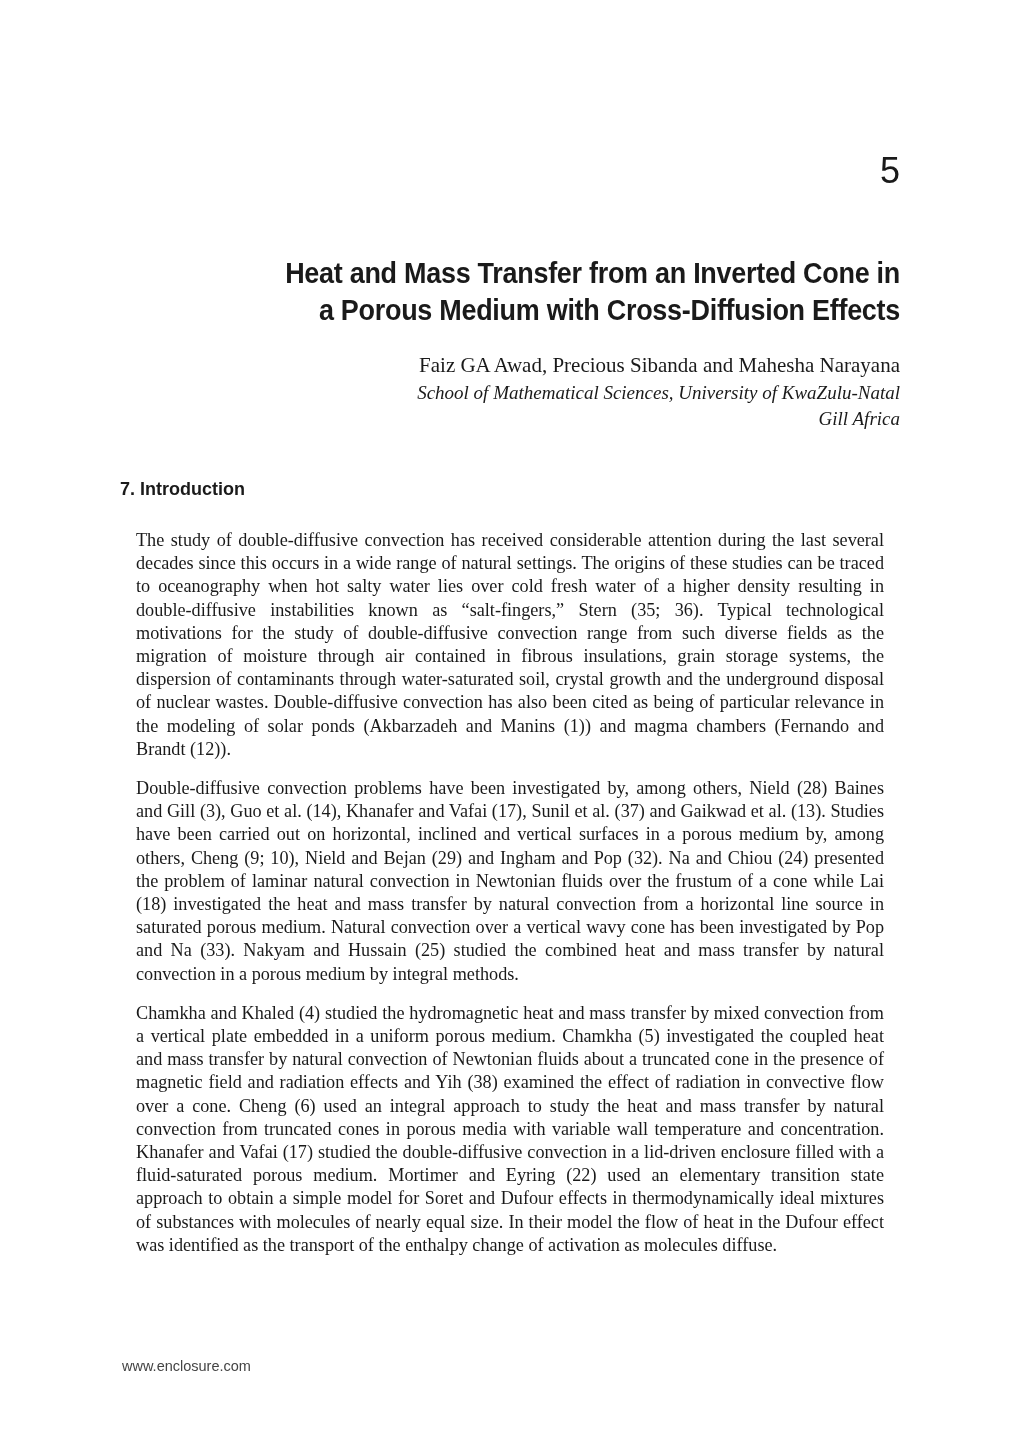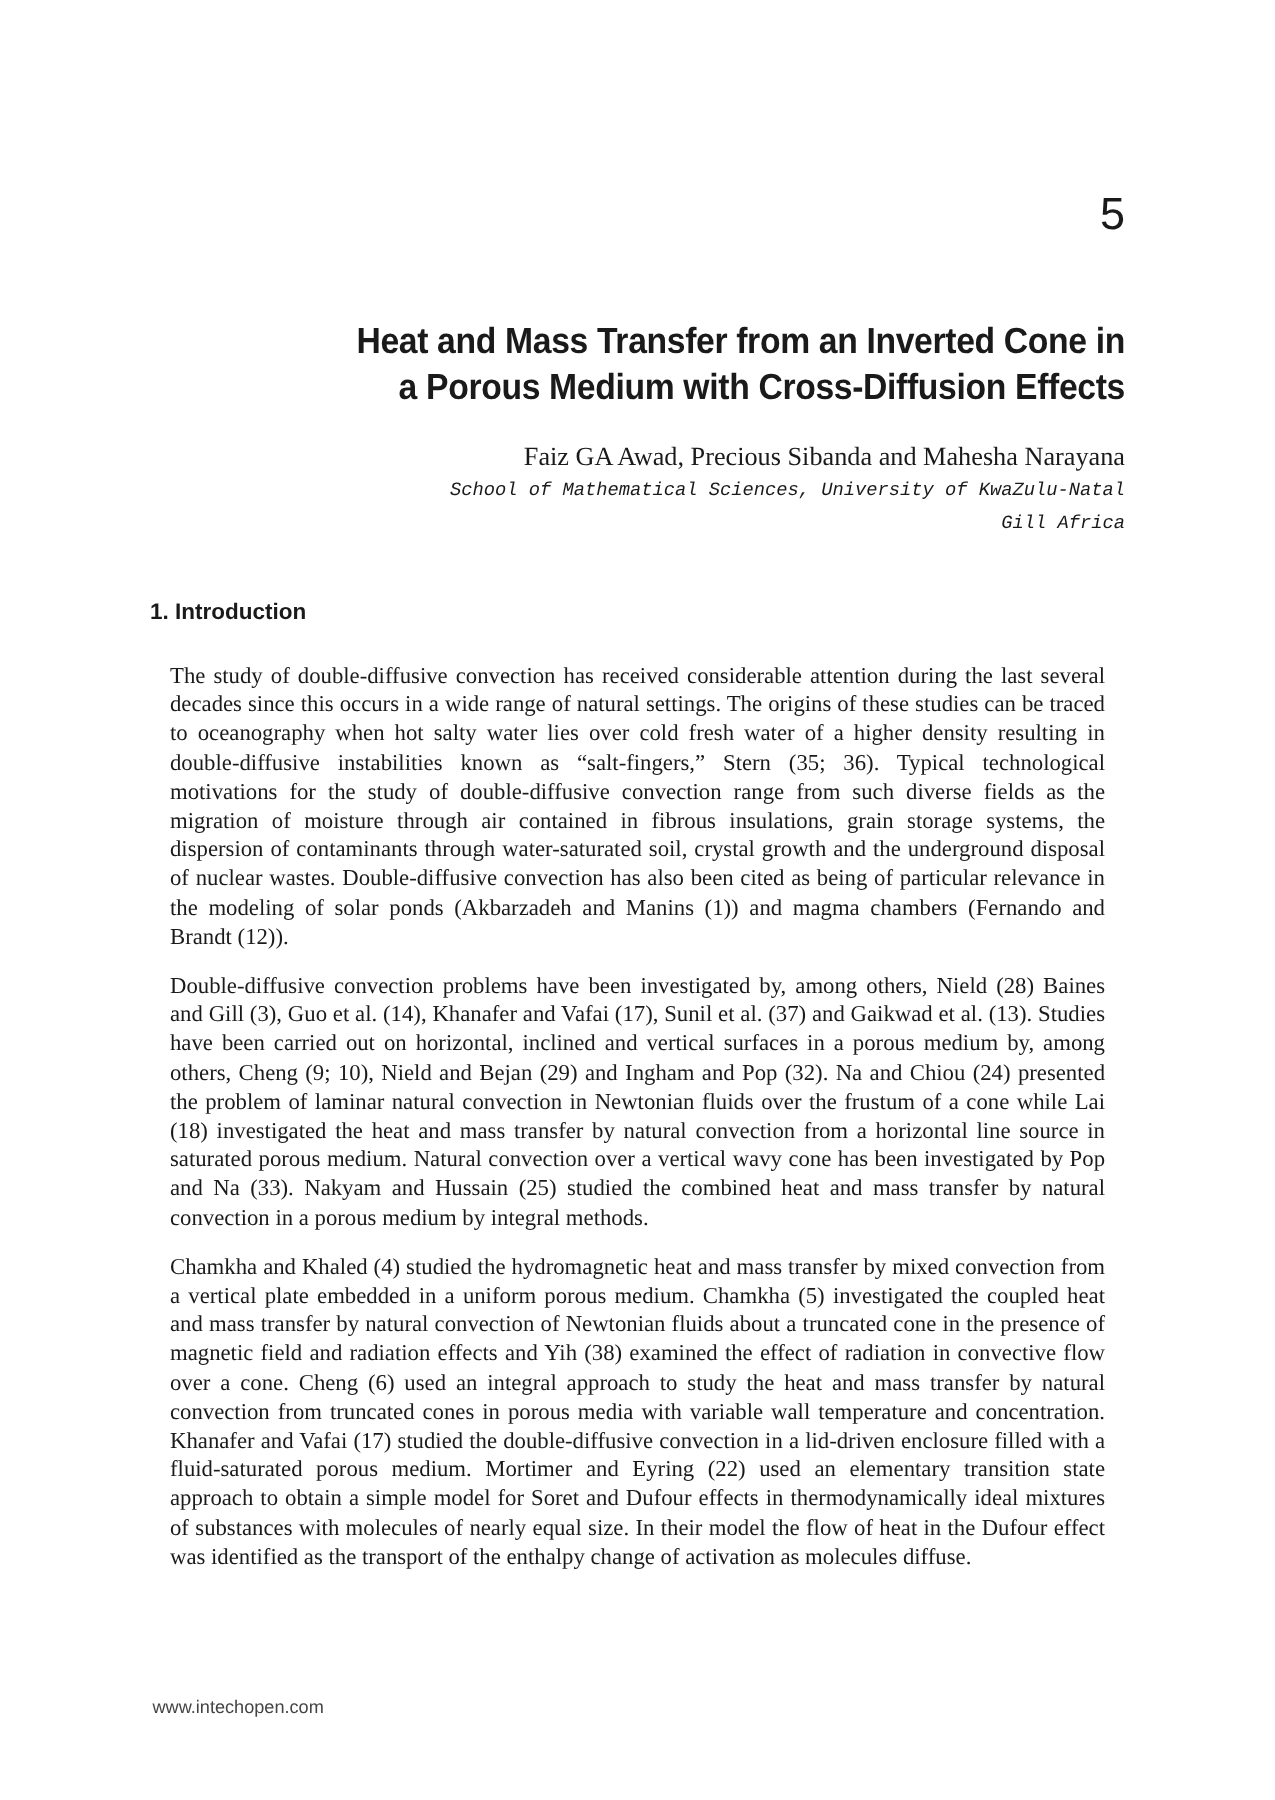--- a/index.html
+++ b/index.html
@@ -52,23 +52,23 @@
       top: 352px;
       font-family: "Liberation Serif", serif;
       font-size: 21px;
       line-height: 26px;
       color: #1a1a1a;
     }
     .affiliation {
       position: absolute;
       right: 120px;
       top: 380px;
-      font-family: Liberation Mono, monospace;
+      font-family: Liberation Serif, serif;
       font-style: italic;
-      font-size: 15px;
+      font-size: 19px;
       line-height: 26px;
       text-align: right;
       color: #1a1a1a;
     }
     .affiliation div { white-space: nowrap; }
     .section-heading {
       position: absolute;
       left: 120px;
       top: 478px;
       margin: 0;
@@ -114,23 +114,23 @@
     <div>a Porous Medium with Cross-Diffusion Effects</div>
   </h1>
 
   <div class="authors">Faiz GA Awad, Precious Sibanda and Mahesha Narayana</div>
 
   <div class="affiliation">
     <div>School of Mathematical Sciences, University of KwaZulu-Natal</div>
     <div>Gill Africa</div>
   </div>
 
-  <h2 class="section-heading">1. Introduction</h2>
+  <h2 class="section-heading">7. Introduction</h2>
 
   <div class="body-text">
     <p>The study of double-diffusive convection has received considerable attention during the last several decades since this occurs in a wide range of natural settings.  The origins of these studies can be traced to oceanography when hot salty water lies over cold fresh water of a higher density resulting in double-diffusive instabilities known as “salt-fingers,” Stern (35; 36). Typical technological motivations for the study of double-diffusive convection range from such diverse fields as the migration of moisture through air contained in fibrous insulations, grain storage systems, the dispersion of contaminants through water-saturated soil, crystal growth and the underground disposal of nuclear wastes.  Double-diffusive convection has also been cited as being of particular relevance in the modeling of solar ponds (Akbarzadeh and Manins (1)) and magma chambers (Fernando and Brandt (12)).</p>
     <p>Double-diffusive convection problems have been investigated by, among others, Nield (28) Baines and Gill (3), Guo et al.  (14), Khanafer and Vafai (17), Sunil et al.  (37) and Gaikwad et al. (13). Studies have been carried out on horizontal, inclined and vertical surfaces in a porous medium by, among others, Cheng (9; 10), Nield and Bejan (29) and Ingham and Pop (32). Na and Chiou (24) presented the problem of laminar natural convection in Newtonian fluids over the frustum of a cone while Lai (18) investigated the heat and mass transfer by natural convection from a horizontal line source in saturated porous medium.  Natural convection over a vertical wavy cone has been investigated by Pop and Na (33).  Nakyam and Hussain (25) studied the combined heat and mass transfer by natural convection in a porous medium by integral methods.</p>
     <p>Chamkha and Khaled (4) studied the hydromagnetic heat and mass transfer by mixed convection from a vertical plate embedded in a uniform porous medium.  Chamkha (5) investigated the coupled heat and mass transfer by natural convection of Newtonian fluids about a truncated cone in the presence of magnetic field and radiation effects and Yih (38) examined the effect of radiation in convective flow over a cone.  Cheng (6) used an integral approach to study the heat and mass transfer by natural convection from truncated cones in porous media with variable wall temperature and concentration.  Khanafer and Vafai (17) studied the double-diffusive convection in a lid-driven enclosure filled with a fluid-saturated porous medium.  Mortimer and Eyring (22) used an elementary transition state approach to obtain a simple model for Soret and Dufour effects in thermodynamically ideal mixtures of substances with molecules of nearly equal size. In their model the flow of heat in the Dufour effect was identified as the transport of the enthalpy change of activation as molecules diffuse.</p>
   </div>
 
-  <div class="footer-url">www.intechopen.com</div>
+  <div class="footer-url">www.enclosure.com</div>
 
 </div>
 
 </body></html>

